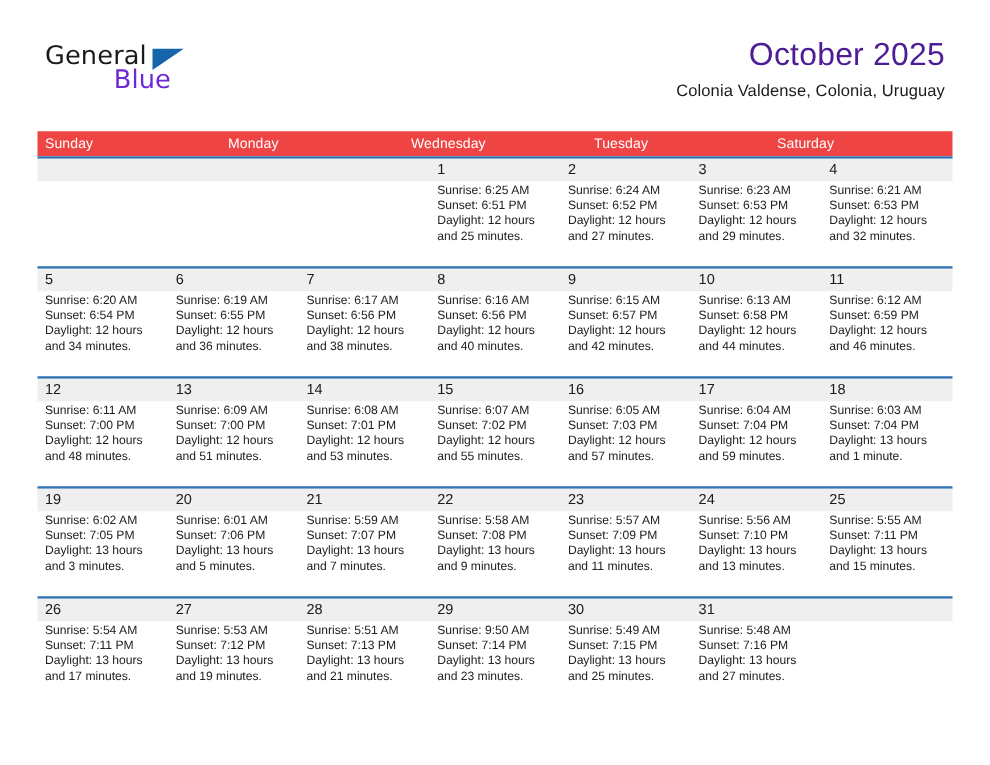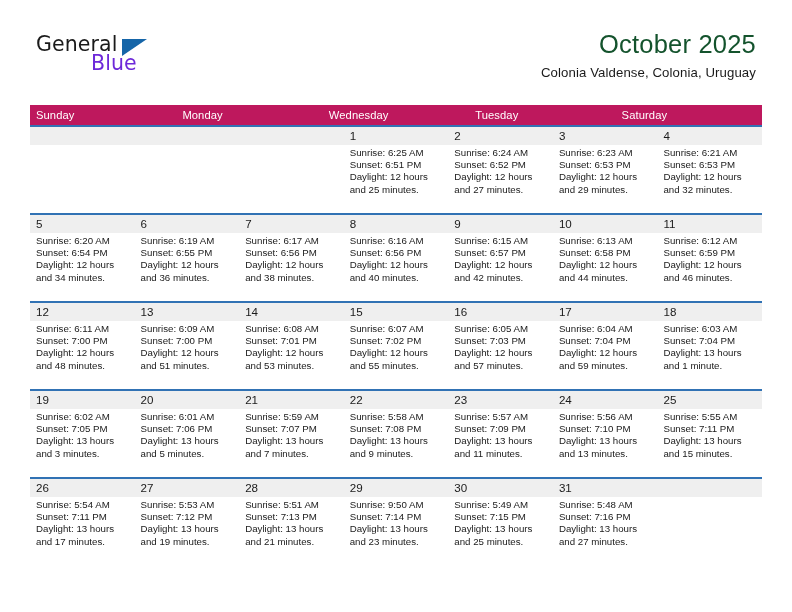--- a/index.html
+++ b/index.html
@@ -73,21 +73,21 @@
   .title-block {
     position: absolute;
     right: 36px;
     top: 28px;
     text-align: right;
     width: 520px;
   }
   .cal-title {
     font-size: 25.5px;
     font-weight: 400;
-    color: #14532d;
+    color: #4c1d95;
     line-height: 32px;
     letter-spacing: 0.2px;
     font-family: "Liberation Sans", sans-serif;
   }
   .cal-subtitle {
     margin-top: 4px;
     font-size: 13.2px;
     font-weight: 400;
     color: #1a1a1a;
     line-height: 17px;
@@ -98,23 +98,22 @@
   
   .calendar {
     position: absolute;
     left: 30px;
     top: 105px;
     width: 732px;
   }
 
   .dow-row {
     display: flex;
-    background: #be185d;
+    background: #ef4444;
     height: 20px;
-    justify-content: flex-end;
   }
   .dow-cell {
     flex: 1 1 0;
     color: #ffffff;
     font-size: 11.2px;
     line-height: 20px;
     padding-left: 6px;
     box-sizing: border-box;
     letter-spacing: 0.1px;
     font-family: "Liberation Sans", sans-serif;

